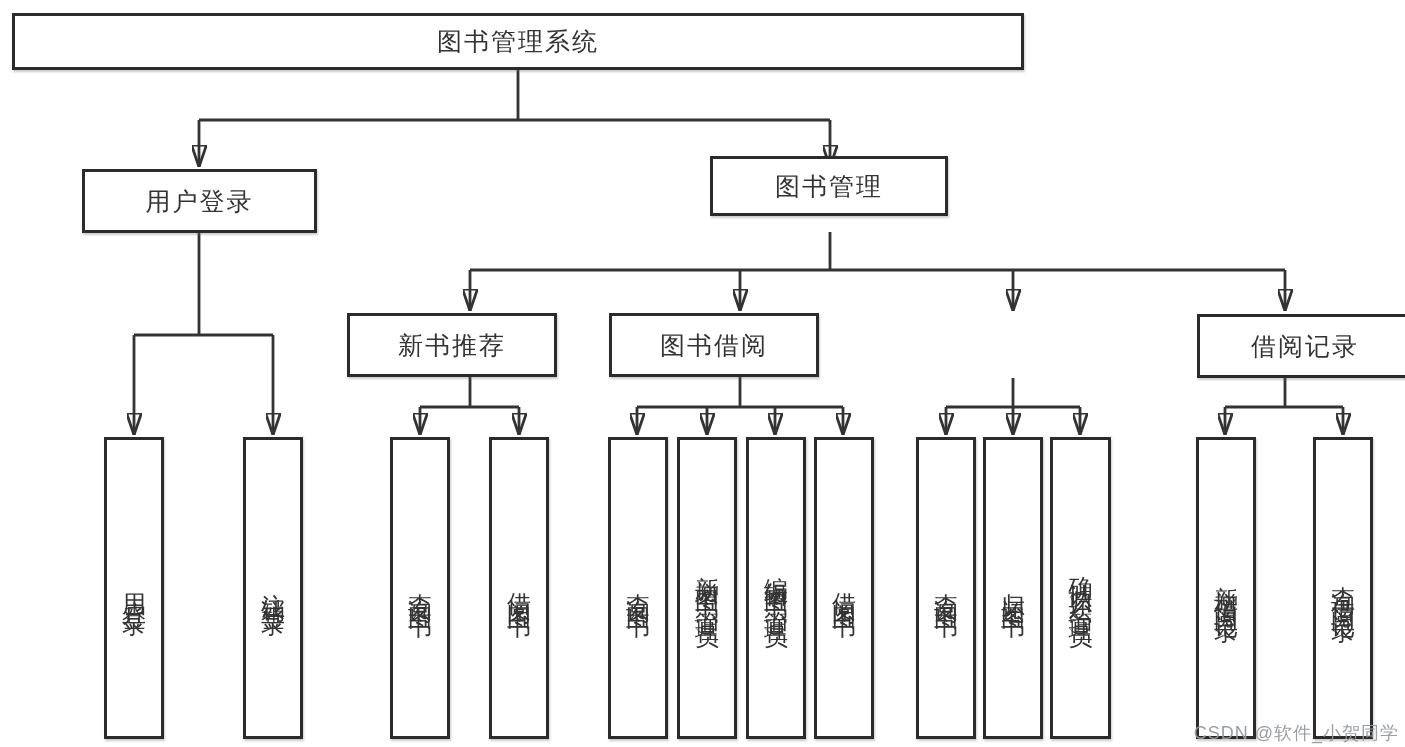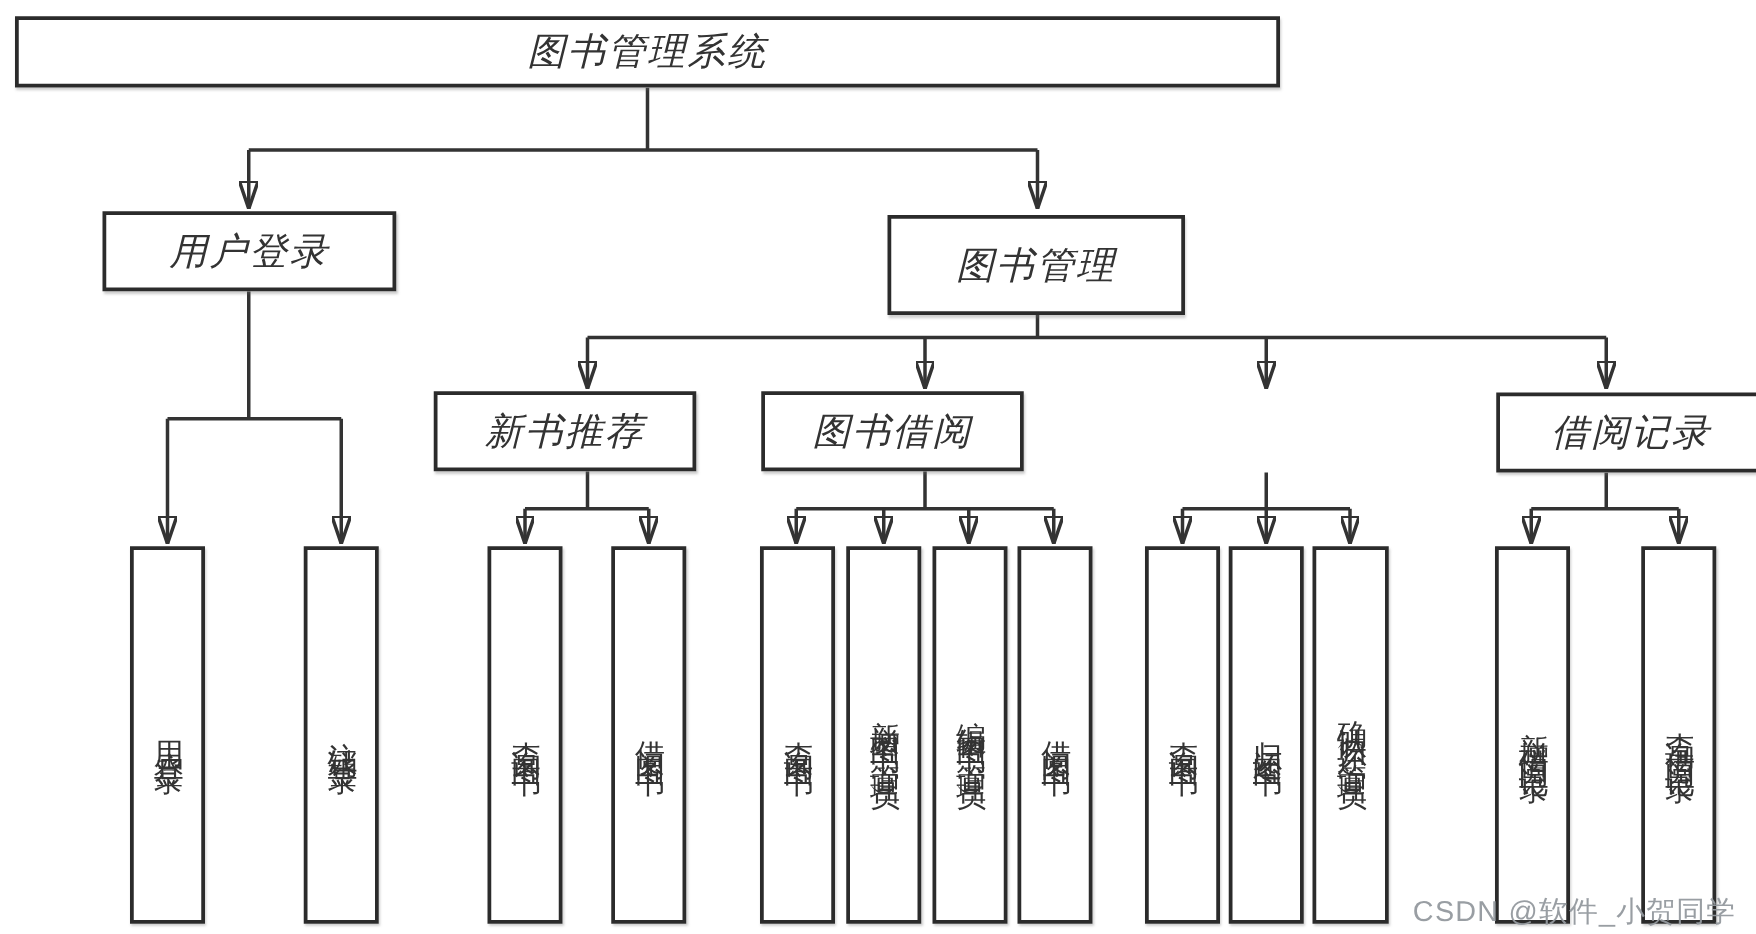--- a/index.html
+++ b/index.html
@@ -15,33 +15,33 @@
   .box {
     position:absolute;
     background:#ffffff;
     border:3px solid #2b2b2b;
     box-sizing:border-box;
     display:flex; align-items:center; justify-content:center;
     color:#333333;
     z-index:2;
     box-shadow:1px 2px 2px rgba(110,110,110,0.35);
   }
-  .hlabel { font-size:30px; letter-spacing:2px; white-space:nowrap;font-style:italic; }
+  .hlabel { font-size:25px; letter-spacing:2px; white-space:nowrap; }
   .leaf .vlabel {
     writing-mode:vertical-rl;
     font-size:24px;
     letter-spacing:7px;
     line-height:1;
     white-space:nowrap;
   }
   #watermark {
     position:absolute;
-    right:16px; bottom:2px;
+    right:6px; bottom:2px;
     z-index:5;
-    font-size:23px;
+    font-size:18px;
     letter-spacing:1px;
     color:rgba(148,153,158,0.95);
     white-space:nowrap;
   }
 </style>
 </head>
 <body>
 
 <div id="canvas">
 
@@ -100,21 +100,21 @@
     </g>
   </svg>
 
   <div class="box" style="left:12px;top:13px;width:1012px;height:57px">
     <span class="hlabel">图书管理系统</span>
   </div>
 
   <div class="box" style="left:82px;top:169px;width:235px;height:64px">
     <span class="hlabel">用户登录</span>
   </div>
-  <div class="box" style="left:710px;top:172px;width:238px;height:80px">
+  <div class="box" style="left:710px;top:156px;width:238px;height:60px">
     <span class="hlabel">图书管理</span>
   </div>
 
   <div class="box" style="left:347px;top:313px;width:210px;height:64px">
     <span class="hlabel">新书推荐</span>
   </div>
   <div class="box" style="left:609px;top:313px;width:210px;height:64px">
     <span class="hlabel">图书借阅</span>
   </div>
   <div class="box" style="left:1197px;top:314px;width:216px;height:64px">

